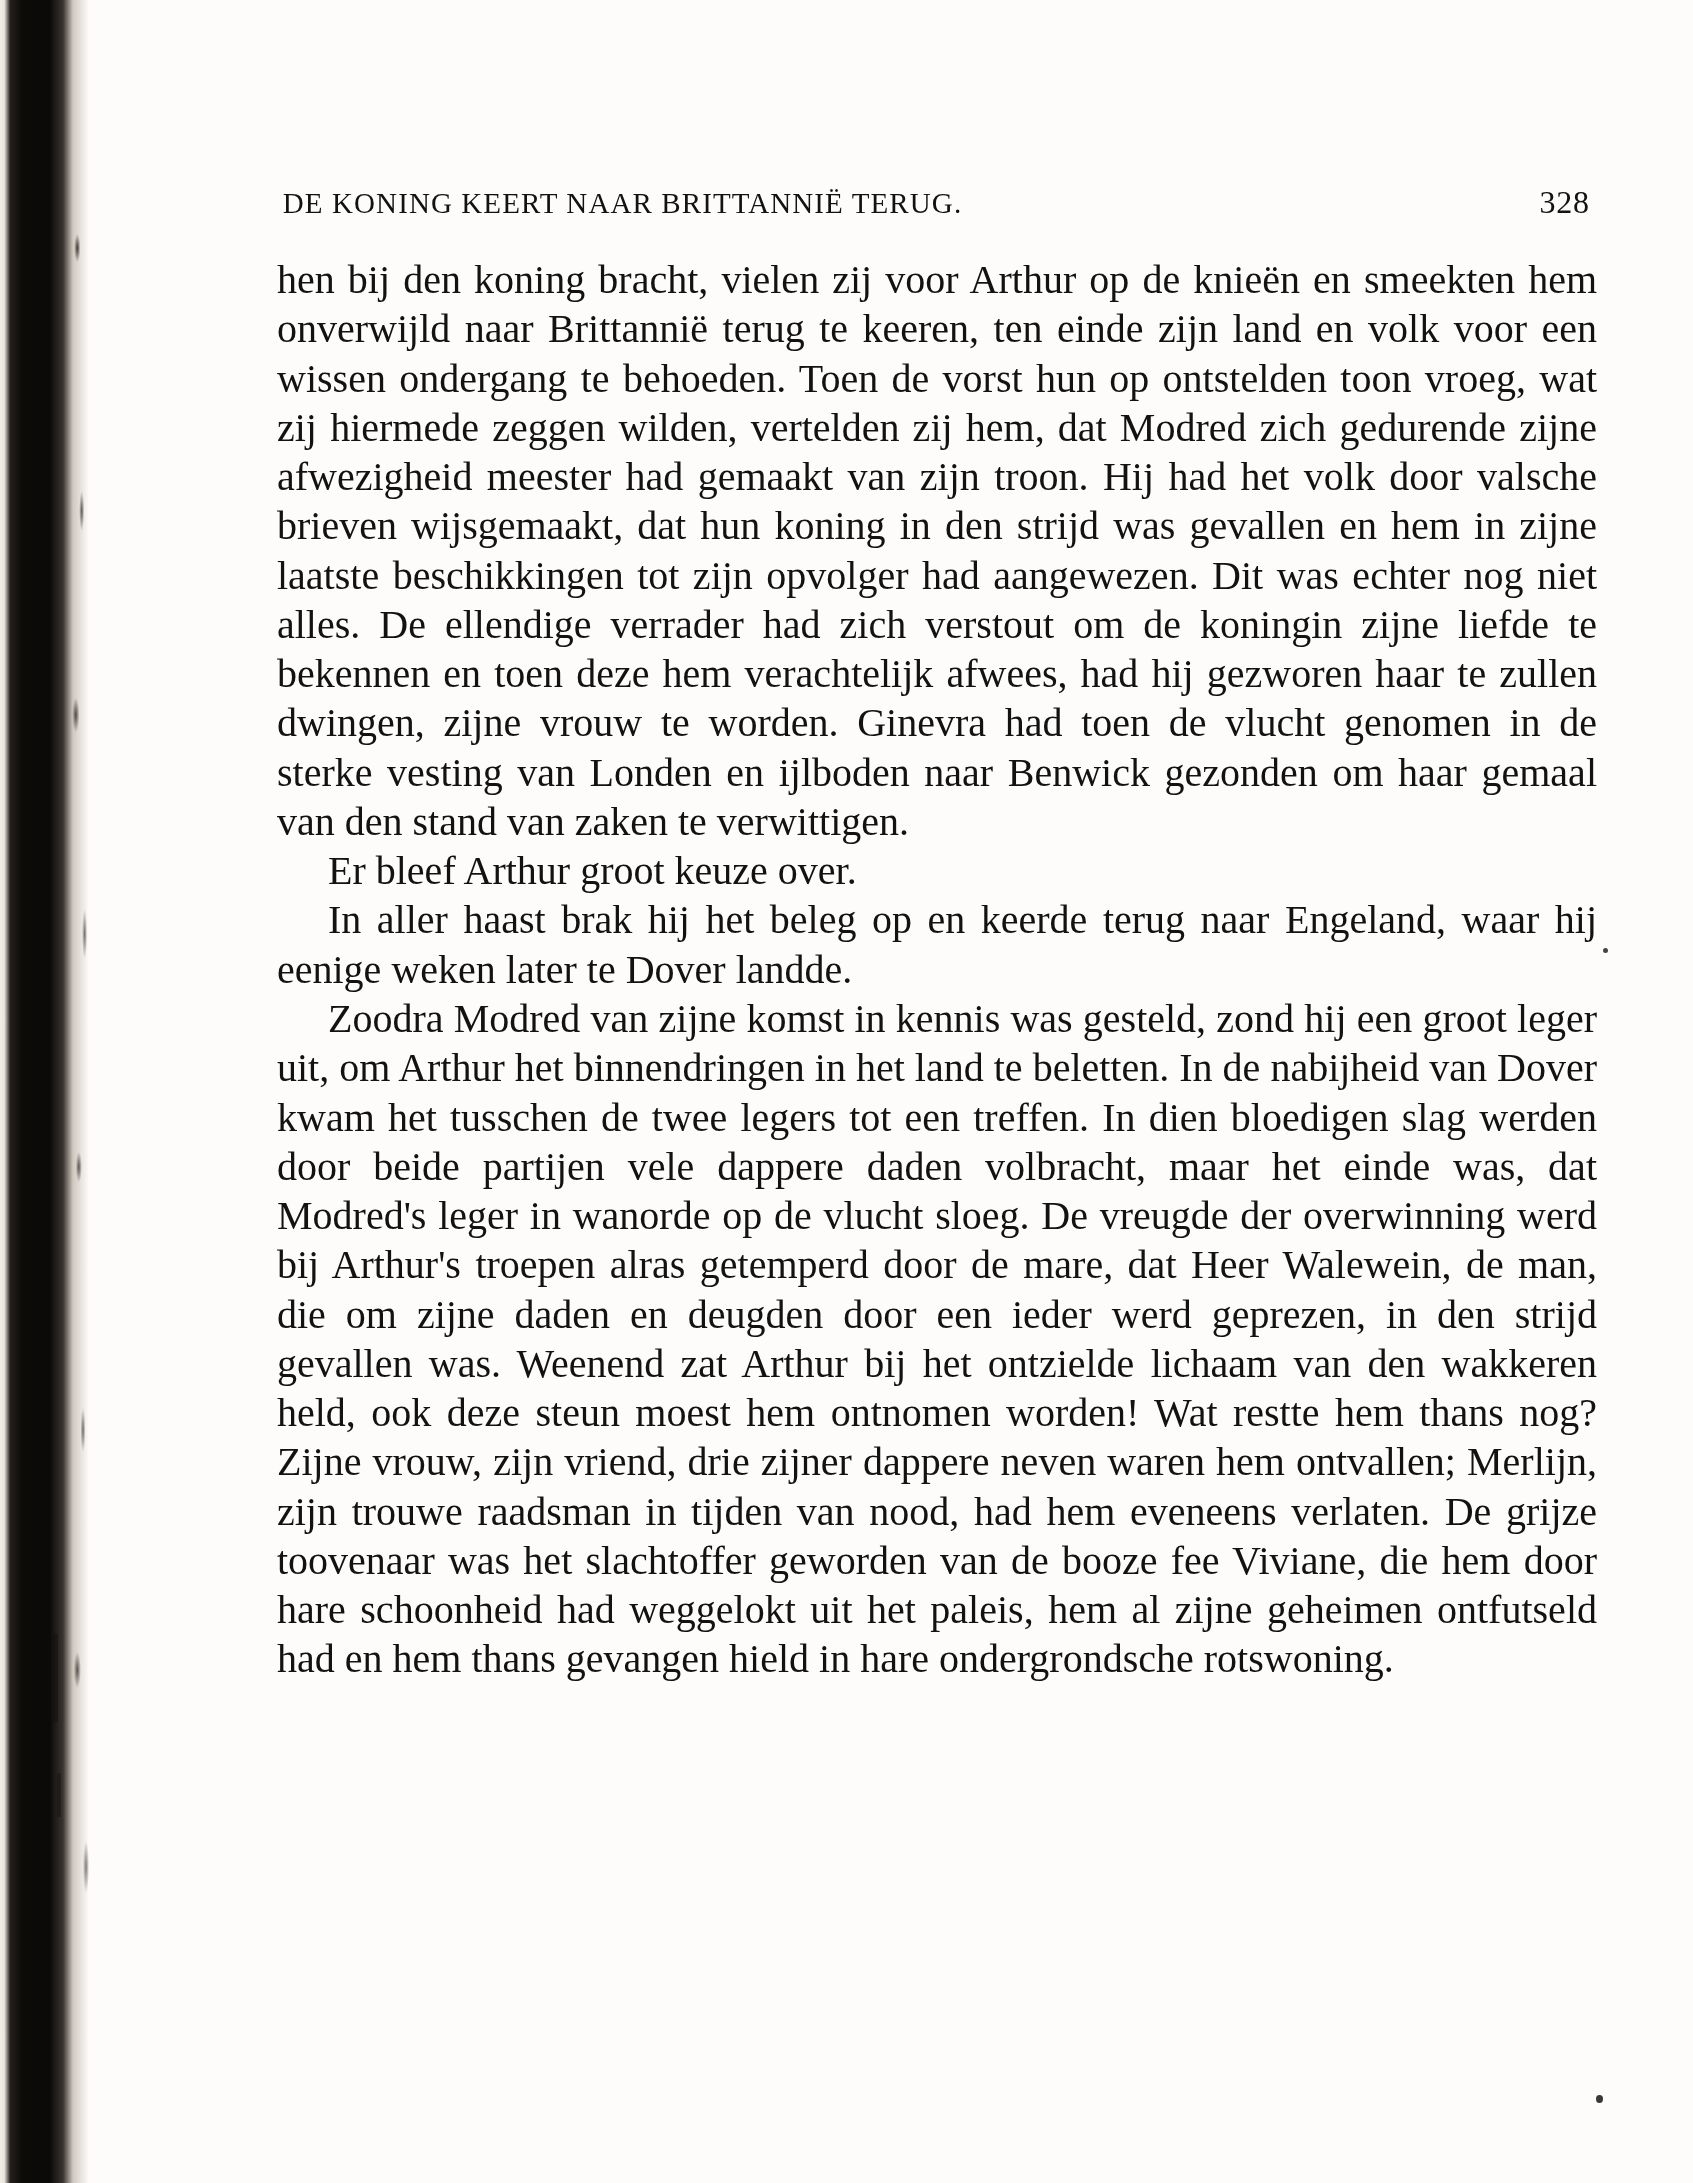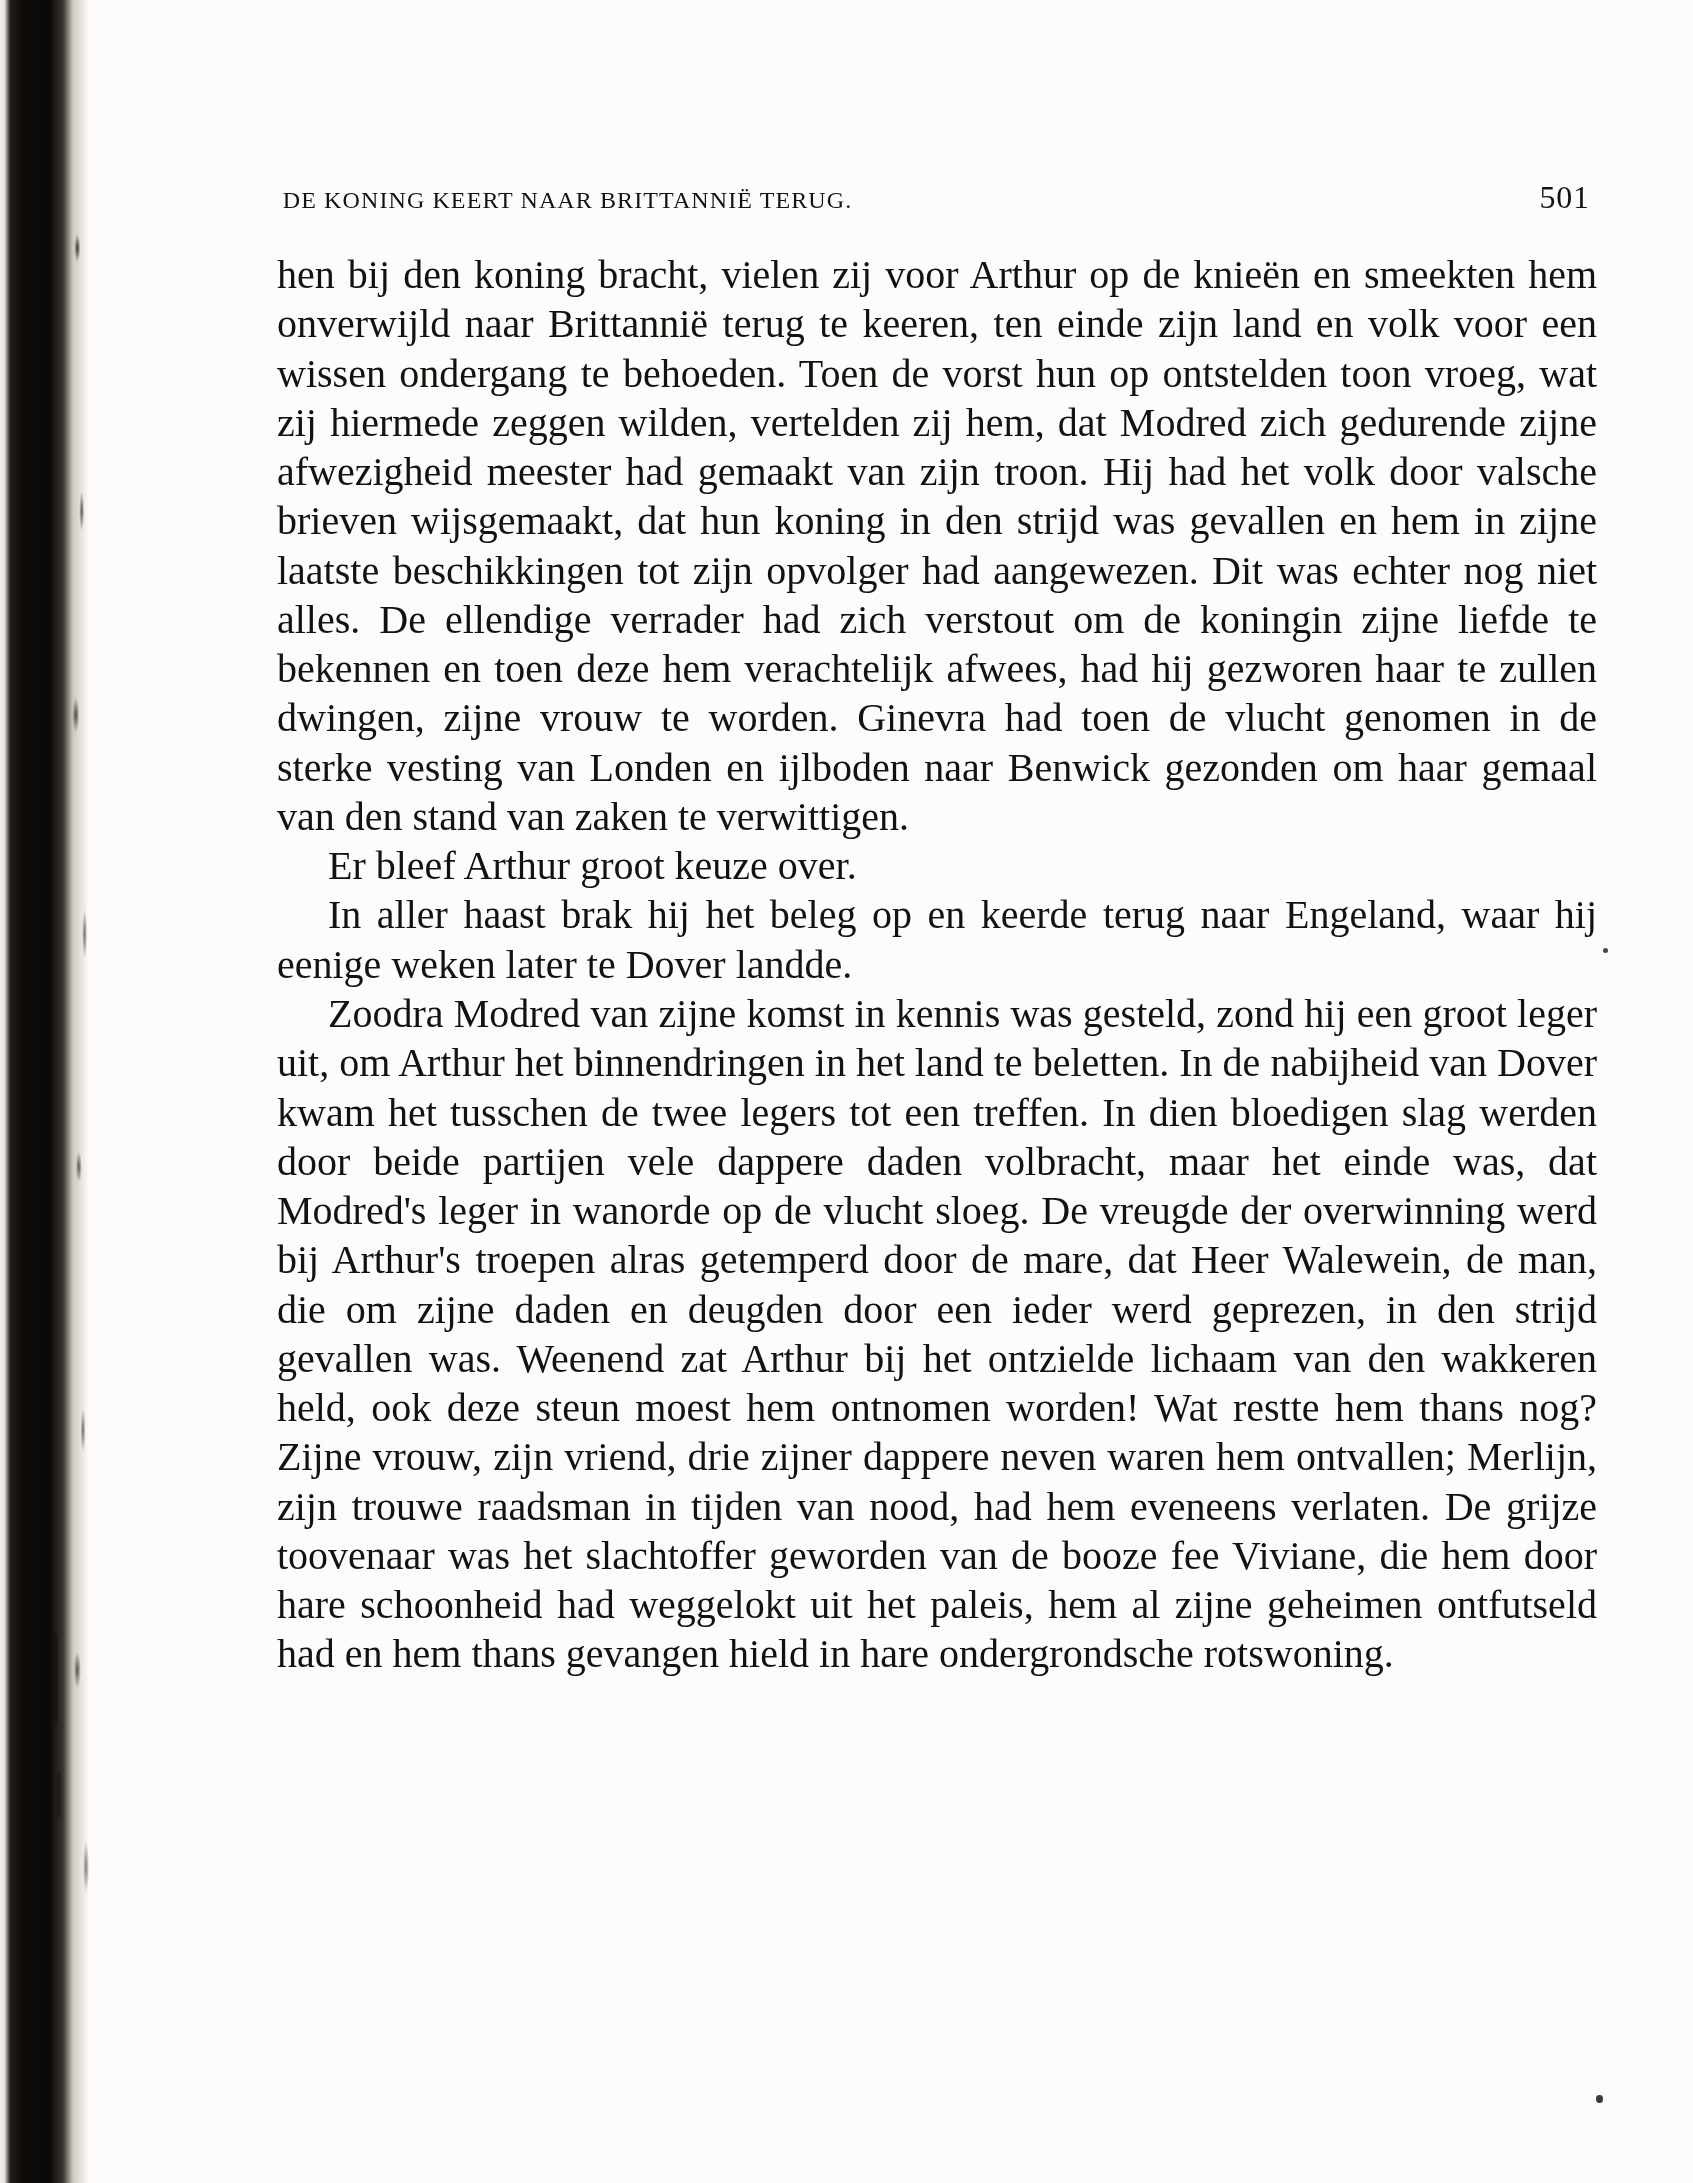--- a/index.html
+++ b/index.html
@@ -111,21 +111,21 @@
     display: flex;
     align-items: baseline;
     justify-content: space-between;
     width: 100%;
     margin-bottom: 34px;
   }
 
   .running-title {
     font-variant: small-caps;
     letter-spacing: 1.1px;
-    font-size: 24px;
+    font-size: 29px;
     padding-left: 5.8px;
     white-space: nowrap;
     margin-top: 48px;
   }
 
   .folio {
     font-size: 32px;
     letter-spacing: 0.7px;
     padding-right: 7.3px;
   }
@@ -161,21 +161,21 @@
   <div class="gutter-speckle"></div>
   <div class="edge-fleck-a"></div>
   <div class="edge-fleck-b"></div>
   <div class="margin-dot-right"></div>
   <div class="margin-dot-bottom"></div>
 
   <div class="text-block">
 
     <div class="running-head">
       <span class="running-title">DE KONING KEERT NAAR BRITTANNIË TERUG.</span>
-      <span class="folio">501</span>
+      <span class="folio">328</span>
     </div>
 
     <p class="body-par">hen bij den koning bracht, vielen zij voor Arthur op de knieën en smeekten hem onverwijld naar Brittannië terug te keeren, ten einde zijn land en volk voor een wissen ondergang te behoeden. Toen de vorst hun op ontstelden toon vroeg, wat zij hiermede zeggen wilden, vertelden zij hem, dat Modred zich gedurende zijne afwezigheid meester had gemaakt van zijn troon. Hij had het volk door valsche brieven wijsgemaakt, dat hun koning in den strijd was gevallen en hem in zijne laatste beschikkingen tot zijn opvolger had aangewezen. Dit was echter nog niet alles. De ellendige verrader had zich verstout om de koningin zijne liefde te bekennen en toen deze hem verachtelijk afwees, had hij gezworen haar te zullen dwingen, zijne vrouw te worden. Ginevra had toen de vlucht genomen in de sterke vesting van Londen en ijlboden naar Benwick gezonden om haar gemaal van den stand van zaken te verwittigen.</p>
 
     <p class="body-par indent">Er bleef Arthur groot keuze over.</p>
 
     <p class="body-par indent">In aller haast brak hij het beleg op en keerde terug naar Engeland, waar hij eenige weken later te Dover landde.</p>
 
     <p class="body-par indent">Zoodra Modred van zijne komst in kennis was gesteld, zond hij een groot leger uit, om Arthur het binnendringen in het land te beletten. In de nabijheid van Dover kwam het tusschen de twee legers tot een treffen. In dien bloedigen slag werden door beide partijen vele dappere daden volbracht, maar het einde was, dat Modred's leger in wanorde op de vlucht sloeg. De vreugde der overwinning werd bij Arthur's troepen alras getemperd door de mare, dat Heer Walewein, de man, die om zijne daden en deugden door een ieder werd geprezen, in den strijd gevallen was. Weenend zat Arthur bij het ontzielde lichaam van den wakkeren held, ook deze steun moest hem ontnomen worden! Wat restte hem thans nog? Zijne vrouw, zijn vriend, drie zijner dappere neven waren hem ontvallen; Merlijn, zijn trouwe raadsman in tijden van nood, had hem eveneens verlaten. De grijze toovenaar was het slachtoffer geworden van de booze fee Viviane, die hem door hare schoonheid had weggelokt uit het paleis, hem al zijne geheimen ontfutseld had en hem thans gevangen hield in hare ondergrondsche rotswoning.</p>
 

